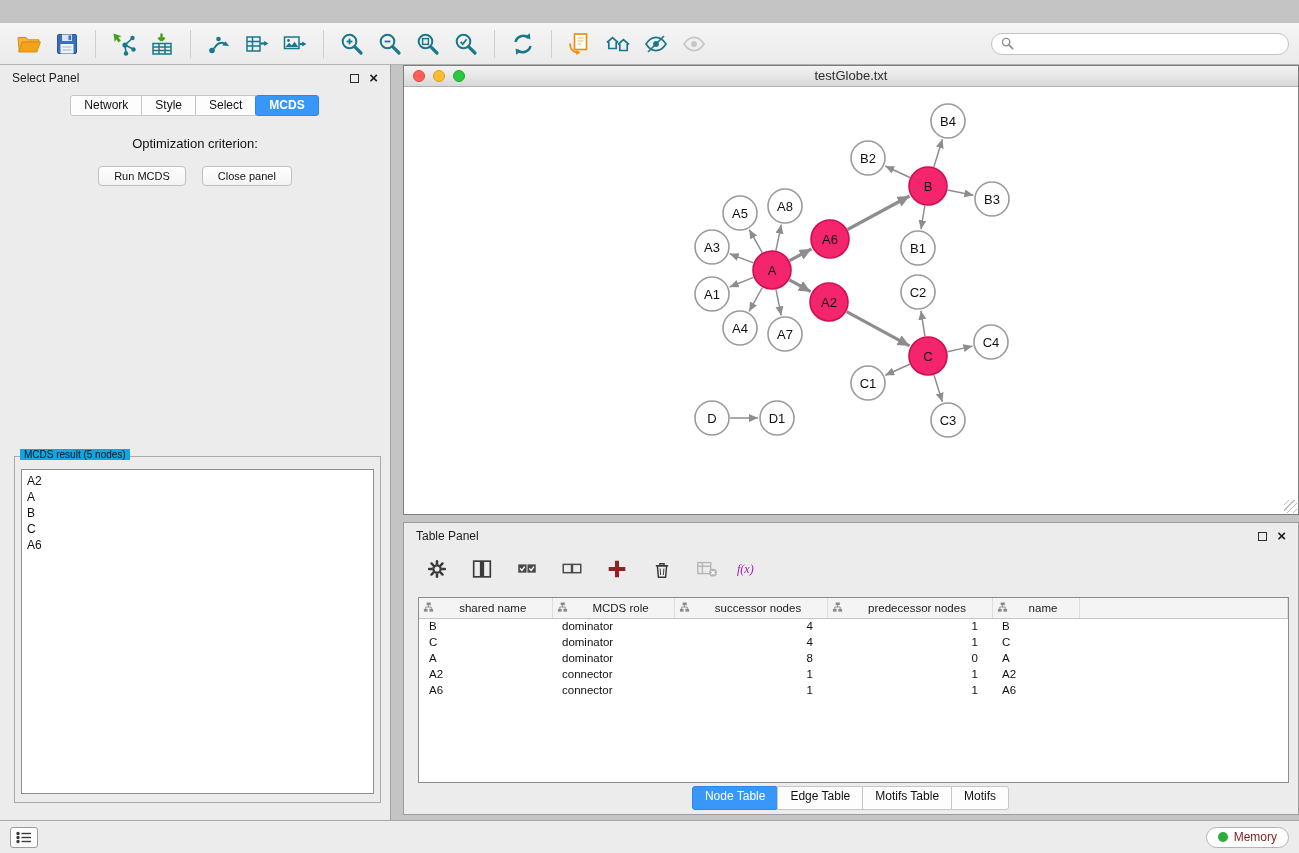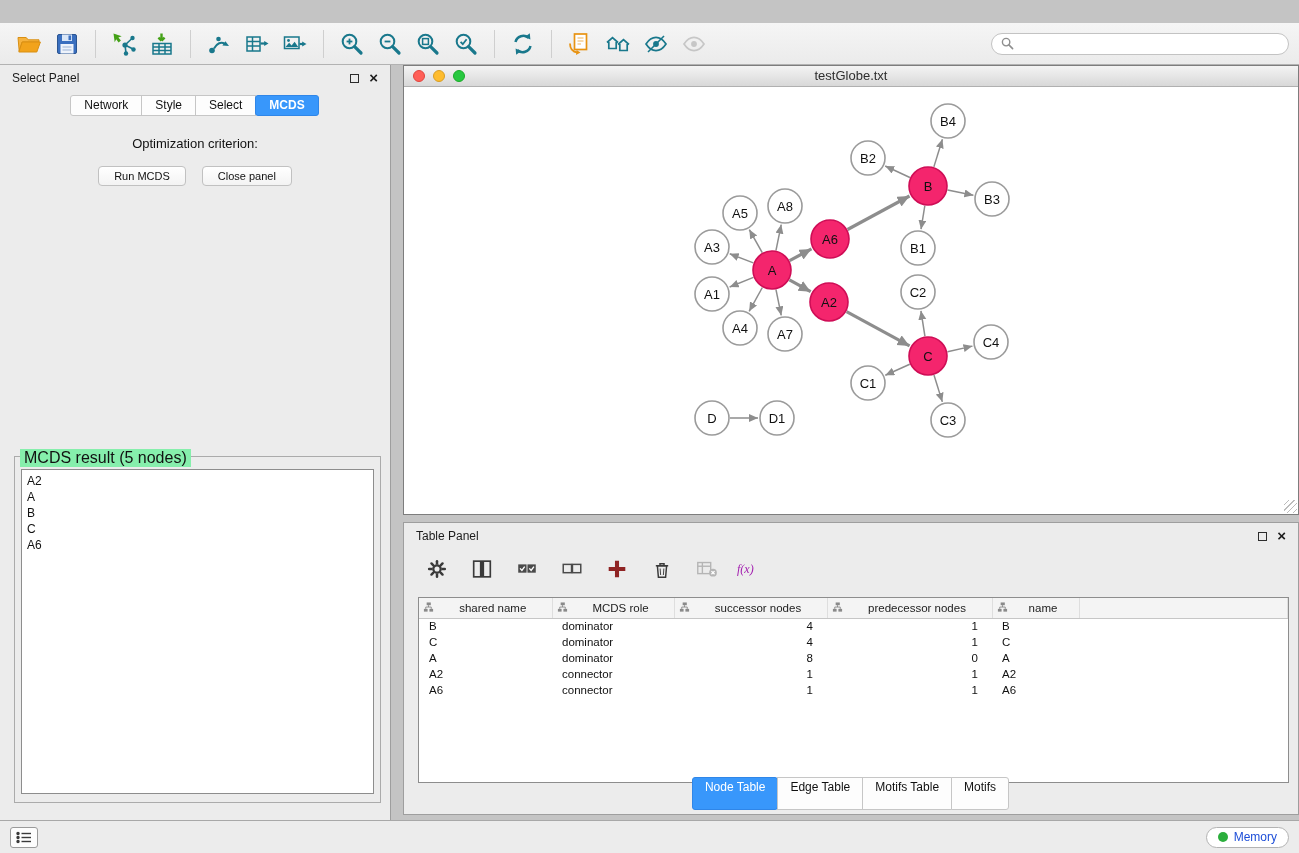--- a/index.html
+++ b/index.html
@@ -61,21 +61,21 @@
     display:flex; flex-direction:column; align-items:center; justify-content:center; gap:2px; }
   .stepper .up   { width:0; height:0; border-left:3.5px solid transparent; border-right:3.5px solid transparent; border-bottom:4px solid #fff; }
   .stepper .down { width:0; height:0; border-left:3.5px solid transparent; border-right:3.5px solid transparent; border-top:4px solid #fff; }
 
   .btn-row { display:flex; justify-content:center; gap:16px; margin-top:15px; }
   .mac-btn { height:20px; padding:0 15px; background:linear-gradient(#fff,#f3f3f3);
     border:1px solid #c1c1c1; border-radius:4px; font-size:11px; color:#111;
     font-family:inherit; cursor:pointer; }
 
   .result-box { position:absolute; left:14px; right:9px; top:391px; bottom:17px; border:1px solid #ababab; }
-  .result-legend { position:absolute; top:-8px; left:5px; background:#86efac; padding:0 4px; font-size:16px; color:#111; }
+  .result-legend { position:absolute; top:-8px; left:5px; background:#0ea5e9; padding:0 4px; font-size:10px; color:#111; }
   .result-list { position:absolute; left:6px; right:6px; top:12px; bottom:8px;
     background:#fff; border:1px solid #8d8d8d; font-size:12px; color:#111;
     padding:3px 5px; overflow:auto; }
   .result-item { line-height:16px; }
 
   
   .net-window { position:absolute; left:403px; top:0; width:896px; height:450px;
     background:#fff; border:1px solid #7d7d7d; }
   .net-titlebar { position:relative; height:21px; background:linear-gradient(#f4f4f4,#d8d8d8);
     border-bottom:1px solid #b0b0b0; }
@@ -96,34 +96,34 @@
   .tp-table-wrap { position:absolute; left:14px; right:9px; top:74px; bottom:31px;
     background:#fff; border:1px solid #8d8d8d; overflow:hidden; }
   table.node-table { width:100%; border-collapse:collapse; table-layout:fixed; }
   .node-table thead th { height:20px; background:#f4f4f4; border-bottom:1px solid #c6c6c6;
     border-right:1px solid #dedede; font-weight:normal; font-size:11.5px; color:#222; padding:0 4px; }
   .th-inner { display:flex; align-items:center; gap:4px; }
   .th-inner .lbl { flex:1; text-align:center; }
   .node-table tbody td { height:16px; font-size:11.5px; color:#111; padding:0 10px; white-space:nowrap; }
   .node-table tbody td.num { text-align:right; padding-right:14px; }
   .tp-tabs { position:absolute; bottom:4px; left:0; right:0; display:flex; justify-content:center; }
-  .tp-tab { height:33px; line-height:19px; padding:0 12px; font-size:12px; color:#111;
+  .tp-tab { height:24px; line-height:19px; padding:0 12px; font-size:12px; color:#111;
     background:#fdfdfd; border:1px solid #c6c6c6; margin-left:-1px; cursor:pointer; }
   .tp-tab:first-child { border-radius:3px 0 0 3px; }
   .tp-tab:last-child  { border-radius:0 3px 3px 0; }
   .tp-tab.active { background:#3897fb; border-color:#2f86e8; color:#fff; border-radius:3px; }
 
   
   .statusbar { position:absolute; bottom:0; left:0; right:0; height:33px; background:#ececec;
     border-top:1px solid #a8a8a8; display:flex; align-items:center; padding:0 10px; z-index:30; }
   .list-btn { width:28px; height:21px; background:#fdfdfd; border:1px solid #9a9a9a;
     border-radius:3px; display:flex; align-items:center; justify-content:center; cursor:pointer; }
   .memory-btn { margin-left:auto; height:21px; background:#fff; border:1px solid #b3b3b3;
     border-radius:11px; display:flex; align-items:center; gap:6px; padding:0 11px;
-    font-size:12px; color:#1d4ed8; font-family:inherit; cursor:pointer; }
+    font-size:12px; color:#7f1d1d; font-family:inherit; cursor:pointer; }
   .mem-dot { width:10px; height:10px; border-radius:50%; background:#2bae3c; }
 </style>
 </head>
 <body>
 
 <div class="app">
 
 
   <div class="main-toolbar">
     <div class="tb-icons" id="tb-icons">

